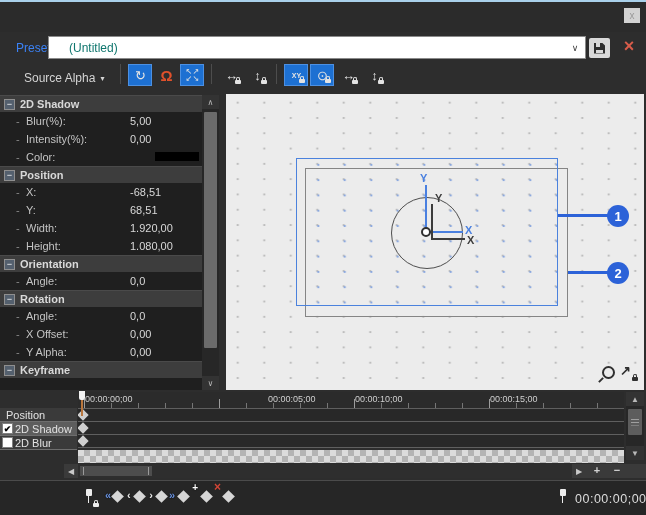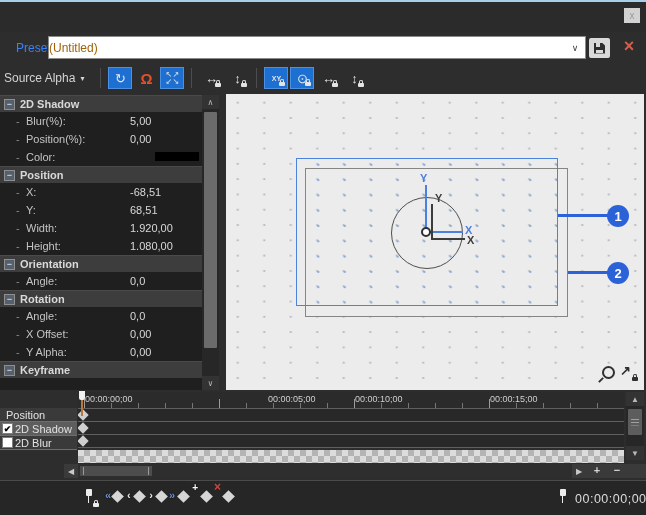--- a/index.html
+++ b/index.html
@@ -7,31 +7,31 @@
        font-family:"Liberation Sans",sans-serif;overflow:hidden;}
   
   .titlebar{position:absolute;left:0;top:0;width:100%;height:30px;background:#2b2b2b;}
   .title{position:absolute;left:14px;top:8px;font-size:13px;color:#b2b2b2;}
   .closebtn{position:absolute;left:624px;top:6px;width:16px;height:15px;background:#d2d2d2;
             display:flex;align-items:center;justify-content:center;font-size:10px;color:#9a9a9a;cursor:default;}
   
   .preset-label{position:absolute;left:16px;top:39px;font-size:12px;color:#3b82f6;}
   .combo{position:absolute;left:48px;top:34px;width:538px;height:23px;background:#ffffff;border:1px solid #8a8a8a;
          display:flex;align-items:center;box-sizing:border-box;}
-  .cval{flex:1;padding-left:0;font-size:12px;color:#a16207;}
+  .cval{flex:1;padding-left:20px;font-size:12px;color:#0f766e;}
   .cchev{width:20px;text-align:center;font-size:9px;color:#3a3a3a;}
   .savebtn{position:absolute;left:589px;top:36px;width:21px;height:20px;background:#d9d9d9;border-radius:2px;
            display:flex;align-items:center;justify-content:center;}
   .floppy{position:relative;width:11px;height:11px;background:#2e2e2e;clip-path:polygon(0 0,72% 0,100% 28%,100% 100%,0 100%);}
   .floppy::before{content:"";position:absolute;left:2px;top:0;width:4px;height:4px;background:#d9d9d9;}
   .floppy::after{content:"";position:absolute;left:2px;bottom:1px;width:7px;height:3px;background:#d9d9d9;}
   .delbtn{position:absolute;left:618px;top:33px;width:22px;height:22px;text-align:center;
           font-size:18px;font-weight:bold;color:#d85c4a;line-height:22px;}
   
-  .tbar{position:absolute;left:0;top:62px;width:100%;height:28px;display:flex;align-items:center;padding-left:4px;box-sizing:border-box;}
+  .tbar{position:absolute;left:0;top:62px;width:100%;height:28px;display:flex;padding-left:24px;box-sizing:border-box;}
   .srcalpha{display:flex;align-items:center;gap:5px;color:#d4d4d4;font-size:12px;margin-right:10px;}
   .caret{font-size:8px;color:#d4d4d4;}
   .tsep{width:1px;height:20px;background:#4d4d4d;margin:0 6px;}
   .tbtn{position:relative;width:24px;height:22px;margin:0 1px;display:flex;align-items:center;justify-content:center;
         color:#e3e3e3;font-size:13px;box-sizing:border-box;}
   .tbtn.active{background:#1d70d2;border:1px solid #4c90e2;}
   .g{line-height:1;}
   .magnet{color:#e0512b;font-size:15px;font-weight:bold;}
   .quad{display:grid;grid-template-columns:7px 7px;font-size:8px;line-height:7px;text-align:center;}
   .xy{font-size:7px;font-weight:bold;letter-spacing:0;}
@@ -208,21 +208,21 @@
       <span class="minus">−</span>
       <span class="t">2D Shadow</span>
     </div>
     <div class="pr">
       <span class="dash">-</span>
       <span class="lbl">Blur(%):</span>
       <span class="val">5,00</span>
     </div>
     <div class="pr">
       <span class="dash">-</span>
-      <span class="lbl">Position(%):</span>
+      <span class="lbl">Intensity(%):</span>
       <span class="val">0,00</span>
     </div>
     <div class="pr">
       <span class="dash">-</span>
       <span class="lbl">Color:</span>
       <span class="sw"></span>
     </div>
     <div class="pg">
       <span class="minus">−</span>
       <span class="t">Position</span>

